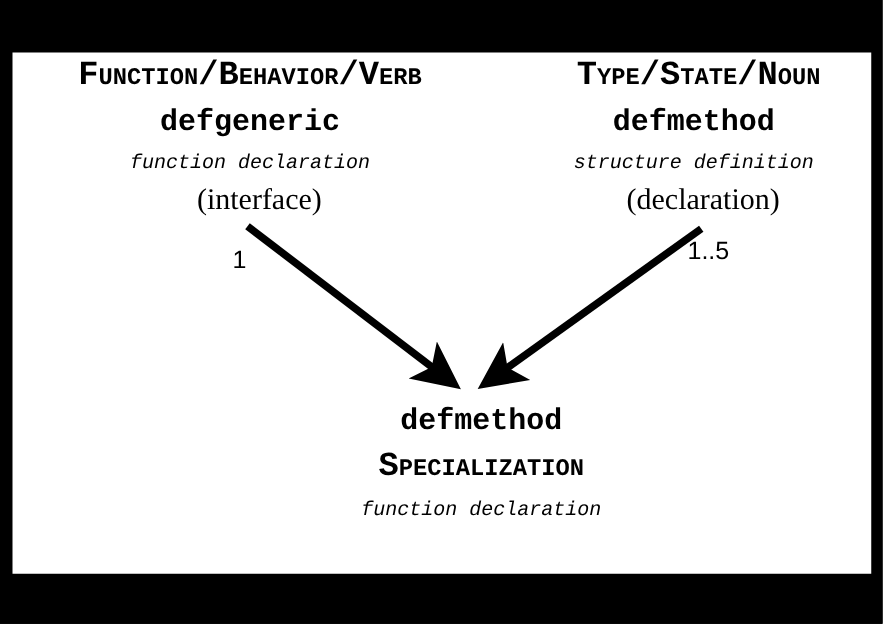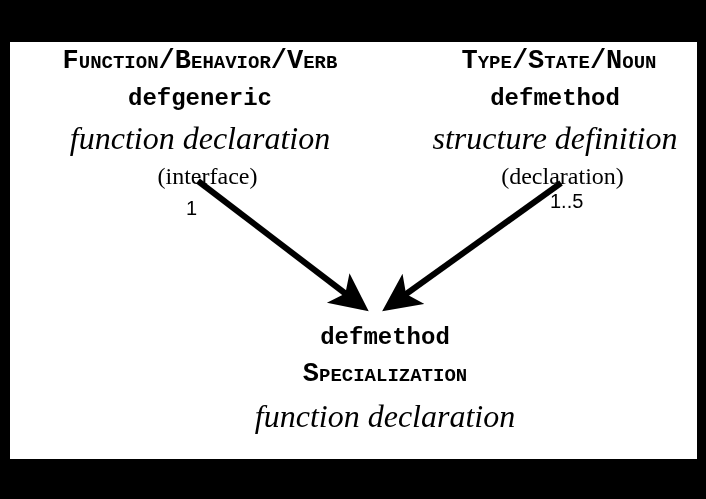--- a/index.html
+++ b/index.html
@@ -37,23 +37,23 @@
     font-size: 27px;
     letter-spacing: 0px;
   }
   .code {
     font-family: "Liberation Mono", "DejaVu Sans Mono", monospace;
     font-weight: bold;
     font-size: 24px;
     margin-top: 12px;
   }
   .ital {
-    font-family: Liberation Serif, serif;
+    font-family: Liberation Mono, monospace;
     font-style: italic;
-    font-size: 32px;
+    font-size: 16px;
   }
   .roman {
     font-family: "Liberation Serif", "DejaVu Serif", serif;
     font-style: normal;
     font-size: 24px;
     padding-left: 15px;
   }
   
   #col-function {
     left: 0px;

